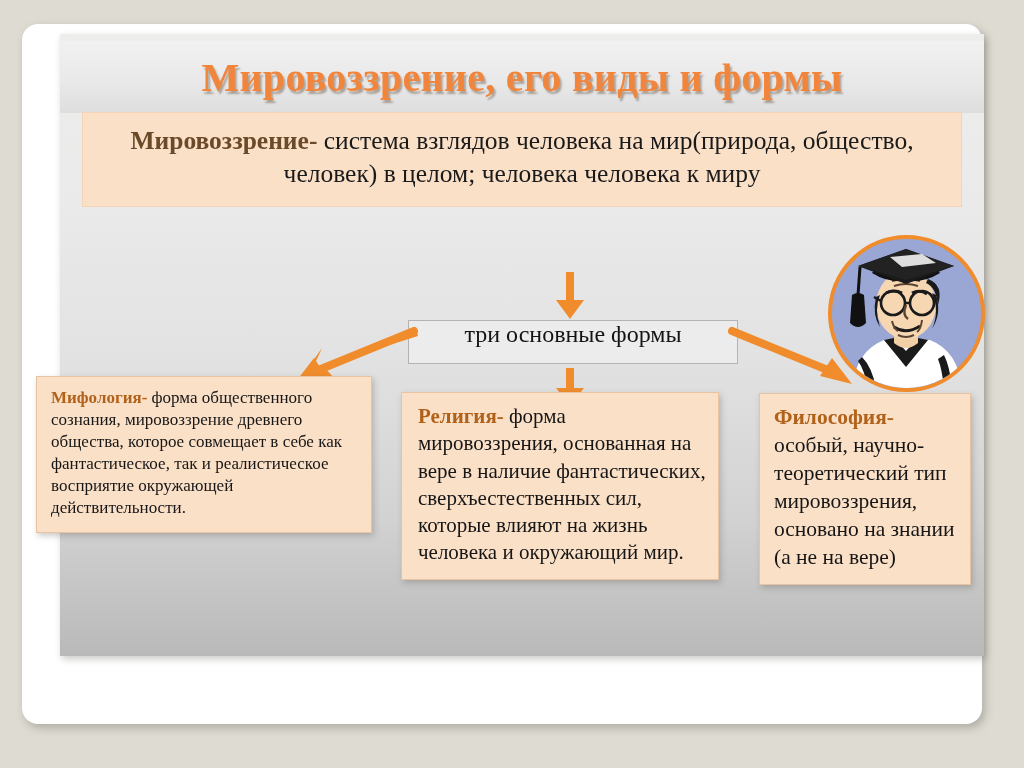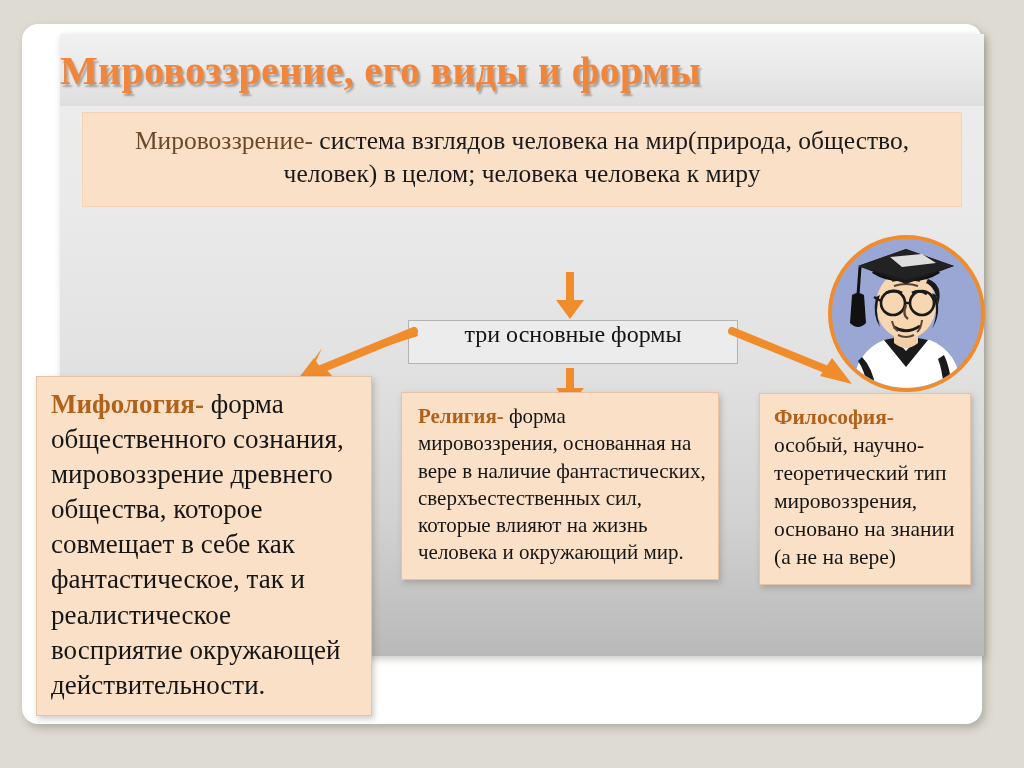--- a/index.html
+++ b/index.html
@@ -37,27 +37,27 @@
     background: linear-gradient(to bottom,
                 #ededec 0%, #eaeaea 28%, #e2e2e2 52%,
                 #d2d2d2 78%, #b9b9b9 100%);
     box-shadow: 2px 3px 7px rgba(80,78,72,.30);
   }
 
   
   #title-bar {
     position: absolute;
     left: 0;
-    top: 0;
+    top: 7px;
     width: 100%;
     height: 72px;
     background: linear-gradient(to bottom, #f1f1f1 0%, #e9e9ea 55%, #dedede 100%);
     display: flex;
     align-items: center;
-    justify-content: flex-start;
+    justify-content: center;
   }
   #title-text {
     font-family: "Liberation Serif", "DejaVu Serif", serif;
     font-weight: bold;
     font-size: 40px;
     color: #f1853c;
     letter-spacing: .3px;
     text-shadow: 2px 3px 2px rgba(100,80,60,.45);
     white-space: nowrap;
   }
@@ -71,21 +71,21 @@
     padding: 12px 18px 16px 18px;
     background: #fbe0c8;
     border: 1px solid #f5d3b6;
     text-align: center;
     line-height: 1.28;
     font-size: 25.5px;
     color: #1a1a1a;
     box-sizing: border-box;
   }
   #definition-box .lead {
-    font-weight: normal;
+    font-weight: bold;
     color: #6a4a28;
   }
 
   
   #forms-box {
     position: absolute;
     left: 348px;
     top: 286px;
     width: 330px;
     height: 44px;
@@ -116,21 +116,21 @@
     line-height: 1.30;
     box-shadow: 2px 3px 6px rgba(90,85,78,.30);
   }
   .concept-card .term {
     font-weight: bold;
     color: #b1621a;
   }
 
   #card-mythology {
     left: 14px;  top: 352px;  width: 336px; padding: 10px 12px 12px 14px;
-    font-size: 27px;
+    font-size: 17px;
   }
   #card-religion {
     left: 379px; top: 368px;  width: 318px; padding: 10px 12px 12px 16px;
     font-size: 21px;
   }
   #card-philosophy {
     left: 737px; top: 369px;  width: 212px; padding: 10px 12px 12px 14px;
     font-size: 21.5px;
   }
 

